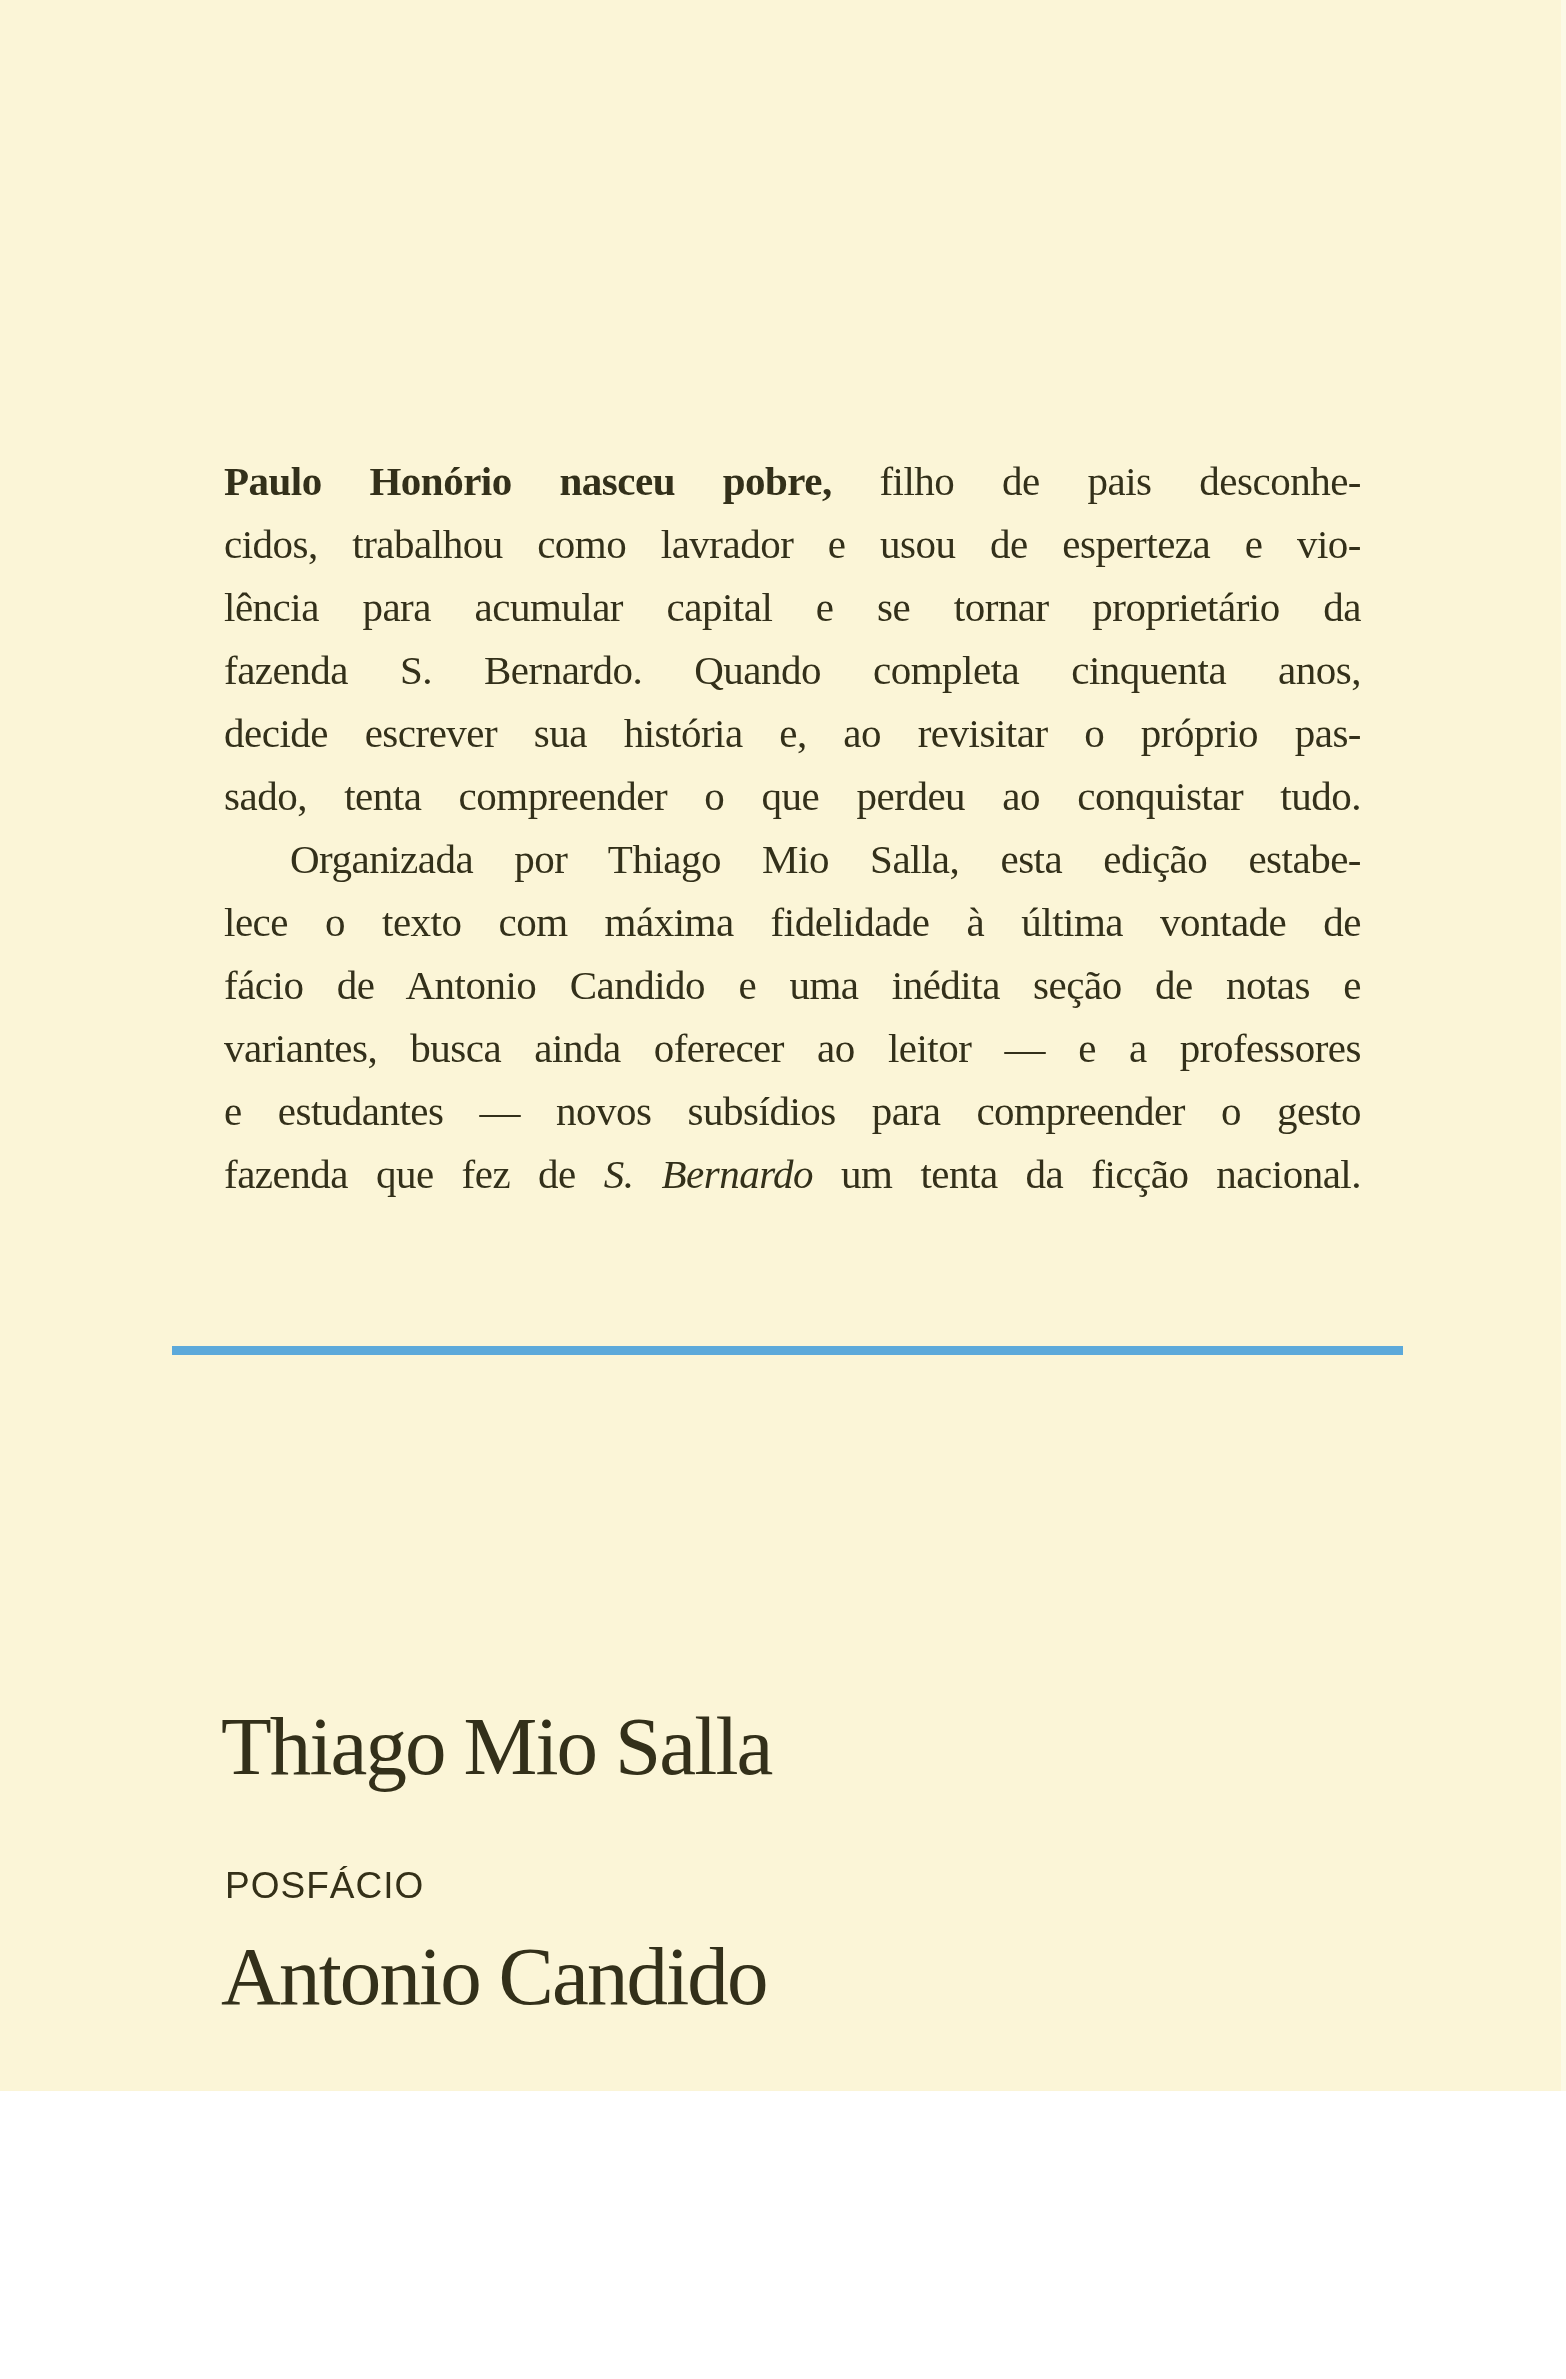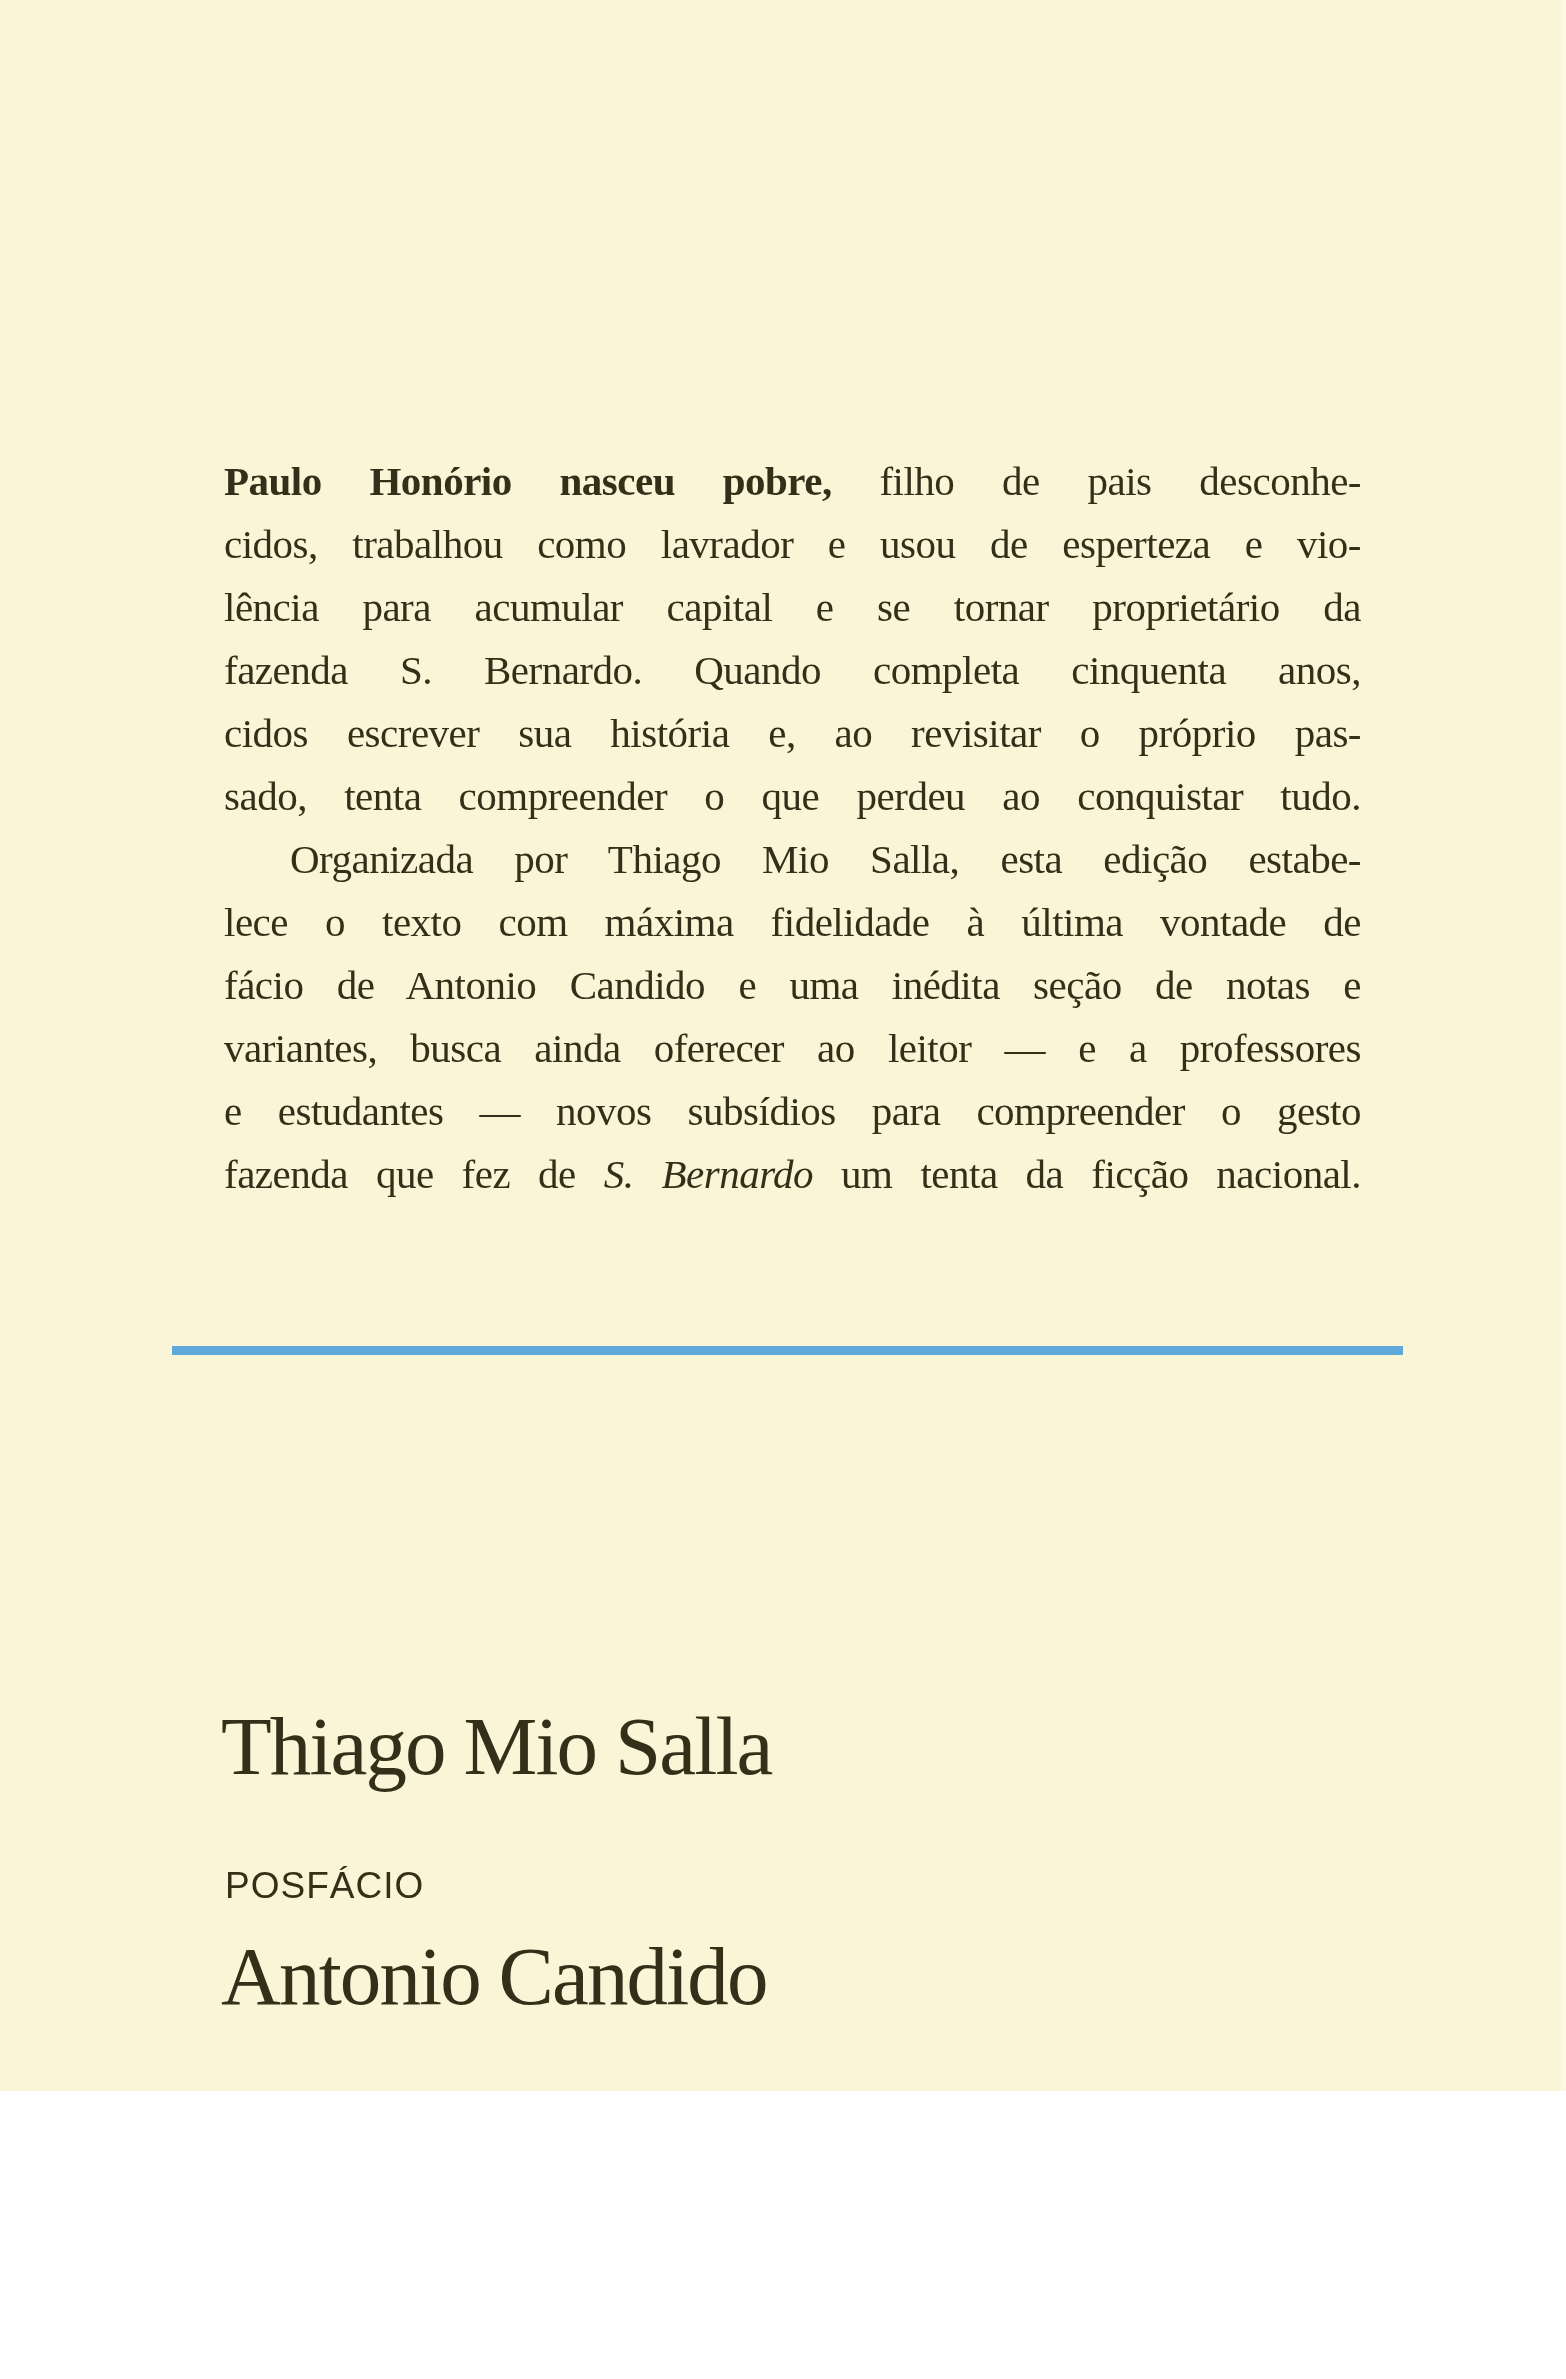--- a/index.html
+++ b/index.html
@@ -75,21 +75,21 @@
 </head>
 <body>
 
 <div class="cover">
 
   <div class="synopsis" id="synopsis">
       <div class="body-line"><span class="seg-bold">Paulo Honório nasceu pobre,</span><span class=""> filho de pais desconhe-</span></div>
       <div class="body-line"><span class="">cidos, trabalhou como lavrador e usou de esperteza e vio-</span></div>
       <div class="body-line"><span class="">lência para acumular capital e se tornar proprietário da</span></div>
       <div class="body-line"><span class="">fazenda S. Bernardo. Quando completa cinquenta anos,</span></div>
-      <div class="body-line"><span class="">cidos escrever sua história e, ao revisitar o próprio pas-</span></div>
+      <div class="body-line"><span class="">decide escrever sua história e, ao revisitar o próprio pas-</span></div>
       <div class="body-line"><span class="">sado, tenta compreender o que perdeu ao conquistar tudo.</span></div>
       <div class="body-line indent"><span class="">Organizada por Thiago Mio Salla, esta edição estabe-</span></div>
       <div class="body-line"><span class="">lece o texto com máxima fidelidade à última vontade de</span></div>
       <div class="body-line"><span class="">fácio de Antonio Candido e uma inédita seção de notas e</span></div>
       <div class="body-line"><span class="">variantes, busca ainda oferecer ao leitor — e a professores</span></div>
       <div class="body-line"><span class="">e estudantes — novos subsídios para compreender o gesto</span></div>
       <div class="body-line"><span class="">fazenda que fez de </span><span class="seg-italic">S. Bernardo</span><span class=""> um tenta da ficção nacional.</span></div>
     </div>
 
   <div class="divider"></div>

